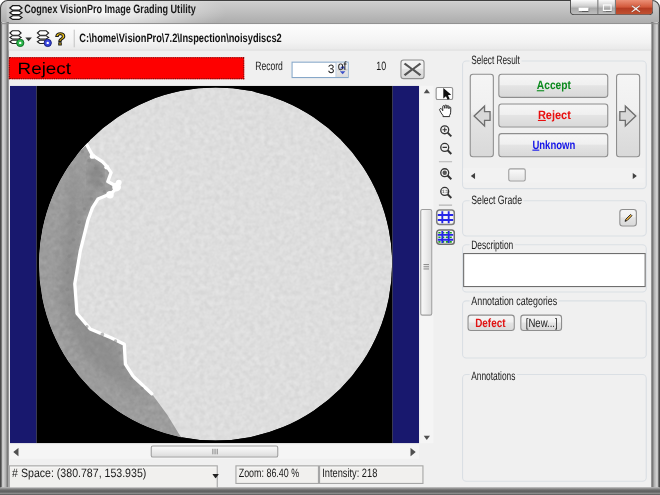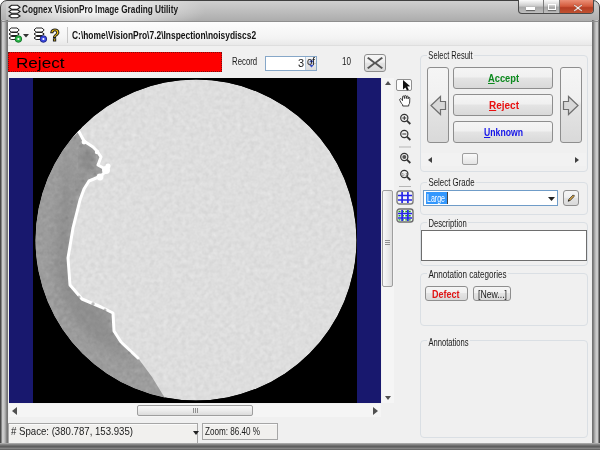--- a/index.html
+++ b/index.html
@@ -252,28 +252,20 @@
         <path d="M4,0 L0,3 L4,6 Z" fill="#404040"></path>
       </svg>
     <svg class="abs" style="left:154px;top:4px" width="4" height="6" viewBox="0 0 4 6">
         <path d="M0,0 L4,3 L0,6 Z" fill="#404040"></path>
       </svg>
     <div class="abs" style="left:41px;top:0px;width:16px;height:12px;border:1px solid #9e9e9e;border-radius:2px;background:linear-gradient(#fafafa,#e4e4e4)"></div>
   </div>
 
   <div class="grp" style="left:420px;top:182px;width:168px;height:33px"></div>
   <div class="lbl" id="selgrade" style="transform:scaleX(0.718);left:427px;top:176px;background:#f0f0f0;padding:0 2px">Select Grade</div>
-  <div class="abs" style="left:423px;top:190px;width:135px;height:16px;border:1px solid #6f9cc8;background:#fff">
-    <div class="abs" style="left:2px;top:1px;width:21px;height:12px;background:#3297fd"></div>
-    <div class="lbl" id="large" style="transform:scaleX(0.704);left:3px;top:2px;color:#fff;font-size:10px">Large</div>
-    <div class="abs" style="left:23px;top:1px;width:1px;height:12px;background:#444"></div>
-    <svg class="abs" style="left:124px;top:6px" width="7" height="4" viewBox="0 0 7 4">
-        <path d="M0,0 H7 L3.5,4 Z" fill="#222"></path>
-      </svg>
-  </div>
   <div class="btn" style="left:563px;top:190px;width:16px;height:16px">
     <svg width="14" height="14" viewBox="0 0 14 14">
         <path d="M4.2,10.2 L5,8.2 L9.3,3.9 L10.5,5.1 L6.2,9.4 Z" fill="#f2b43c" stroke="#2a2a2a" stroke-width=".9"></path>
         <path d="M4.2,10.2 L5.4,9.9 L4.5,9 Z" fill="#222"></path>
       </svg>
   </div>
 
   <div class="grp" style="left:420px;top:222px;width:168px;height:44px"></div>
   <div class="lbl" id="descr" style="transform:scaleX(0.695);left:427px;top:217px;background:#f0f0f0;padding:0 2px">Description</div>
   <div class="abs" style="left:421px;top:230px;width:166px;height:31px;border:1px solid #6e6e6e;background:#fff"></div>
@@ -287,18 +279,21 @@
 
   <div class="grp" style="left:420px;top:340px;width:168px;height:98px"></div>
   <div class="lbl" id="annot" style="transform:scaleX(0.692);left:427px;top:336px;background:#f0f0f0;padding:0 2px">Annotations</div>
 
   <div class="ssub" style="left:8px;top:423px;width:190px;height:35px">
     <div class="lbl" id="sspace" style="transform:scaleX(0.875);left:2px;top:1px"># Space: (380.787, 153.935)</div>
     <svg class="abs" style="left:184px;top:7px" width="6" height="4" viewBox="0 0 6 4">
         <path d="M0,0 H6 L3,4 Z" fill="#222"></path>
       </svg>
   </div>
-  <div class="ssub" style="left:202px;top:423px;width:76px;height:17px">
+  <div class="ssub" style="left:214px;top:423px;width:76px;height:17px">
     <div class="lbl" id="szoom" style="transform:scaleX(0.737);left:2px;top:1px">Zoom: 86.40 %</div>
+  </div>
+  <div class="ssub" style="left:290px;top:423px;width:95px;height:17px">
+    <div class="lbl" id="sint" style="transform:scaleX(0.764);left:2px;top:1px">Intensity: 218</div>
   </div>
 
   <div class="abs" style="left:0;top:443px;width:600px;height:7px;background:linear-gradient(#b8b8b8,#7e7e7e 25%,#5e5e5e 50%,#757575 72%,#989898 86%,#3a3a3a)"></div>
 </div>
 
 </body></html>

